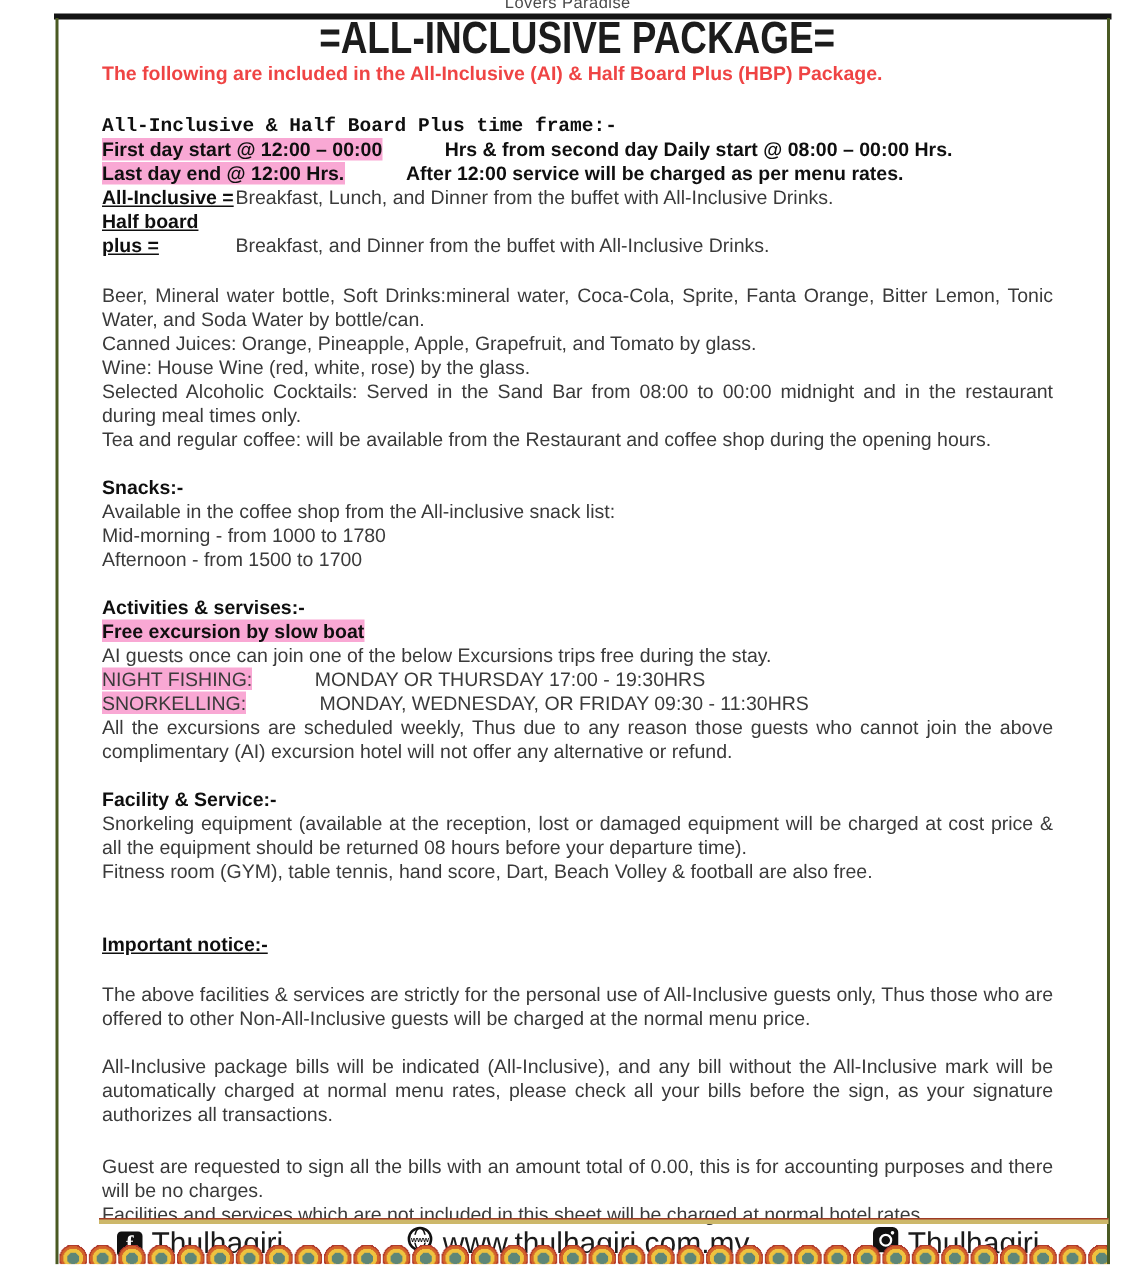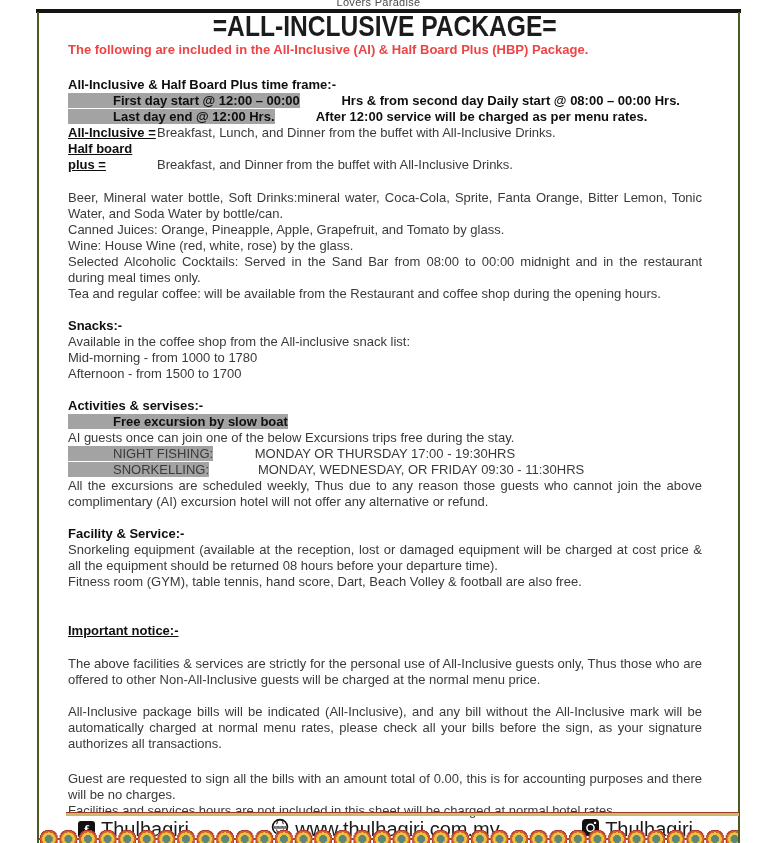--- a/index.html
+++ b/index.html
@@ -22,24 +22,24 @@
   .doc-title {
     display:inline-block; transform:scaleX(.82); transform-origin:50% 50%;
     font-size:30px; line-height:27px; font-weight:900; letter-spacing:0px; color:#1c1c1c;
     font-family:"Liberation Sans", sans-serif;
   }
   .doc-subtitle { text-align:left; font-weight:bold; font-size:13px; line-height:14px; margin-top:3px; color:#ef4444; }
 
   p { margin:0; }
   .b  { font-weight:bold; color:#0f0f0f; }
   .u  { text-decoration:underline; }
-  .hl { background:#a3a3a3;padding-left:45px; }
+  .hl { background:#f9a8d4; }
   .j  { text-align:justify; }
   .pre { white-space:pre-wrap;margin-left:38px; } .mt16 { margin-top:16px; } .mt17 { margin-top:17px; }
-  .mt19 { margin-top:19px; } .mt20 { margin-top:20px; } .mt33 { margin-top:33px; }
+  .mt19 { margin-top:19px; } .mt20 { margin-top:20px;font-family:Liberation Mono, monospace; } .mt33 { margin-top:33px; }
   .lbl { display:inline-block; width:89px; }
 
   .footer-line {
     position:absolute; left:66px; right:18px; top:812px; height:4px;
     background:#cdb86a; border-top:1px solid #9e3b25;
   }
   .footer-row {
     position:absolute; left:66px; right:18px; top:818px; height:22px;
     display:flex; align-items:center; justify-content:space-between;
     padding:0 46px 0 12px; font-size:20px; color:#1b1b1b;
@@ -99,21 +99,21 @@
     <p class="j">All the excursions are scheduled weekly, Thus due to any reason those guests who cannot join the above complimentary (AI) excursion hotel will not offer any alternative or refund.</p>
 
     <p class="b mt16">Facility &amp; Service:-</p>
     <p class="j">Snorkeling equipment (available at the reception, lost or damaged equipment will be charged at cost price &amp; all the equipment should be returned 08 hours before your departure time).</p>
     <p>Fitness room (GYM), table tennis, hand score, Dart, Beach Volley &amp; football are also free.</p>
 
     <p class="b mt33"><span class="u">Important notice:-</span></p>
     <p class="j mt17">The above facilities &amp; services are strictly for the personal use of All-Inclusive guests only, Thus those who are offered to other Non-All-Inclusive guests will be charged at the normal menu price.</p>
     <p class="j mt16">All-Inclusive package bills will be indicated (All-Inclusive), and any bill without the All-Inclusive mark will be automatically charged at normal menu rates, please check all your bills before the sign, as your signature authorizes all transactions.</p>
     <p class="j mt19">Guest are requested to sign all the bills with an amount total of 0.00, this is for accounting purposes and there will be no charges.</p>
-    <p>Facilities and services hours are not included in this sheet will be charged at normal hotel rates.</p>
+    <p>Facilities and services which are not included in this sheet will be charged at normal hotel rates.</p>
   </div>
 
   <div class="footer-line"></div>
 
   <div class="footer-row">
     <div class="social">
       <span class="fb-ic">f</span>
       <span>Thulhagiri</span>
     </div>
     <div class="social">

